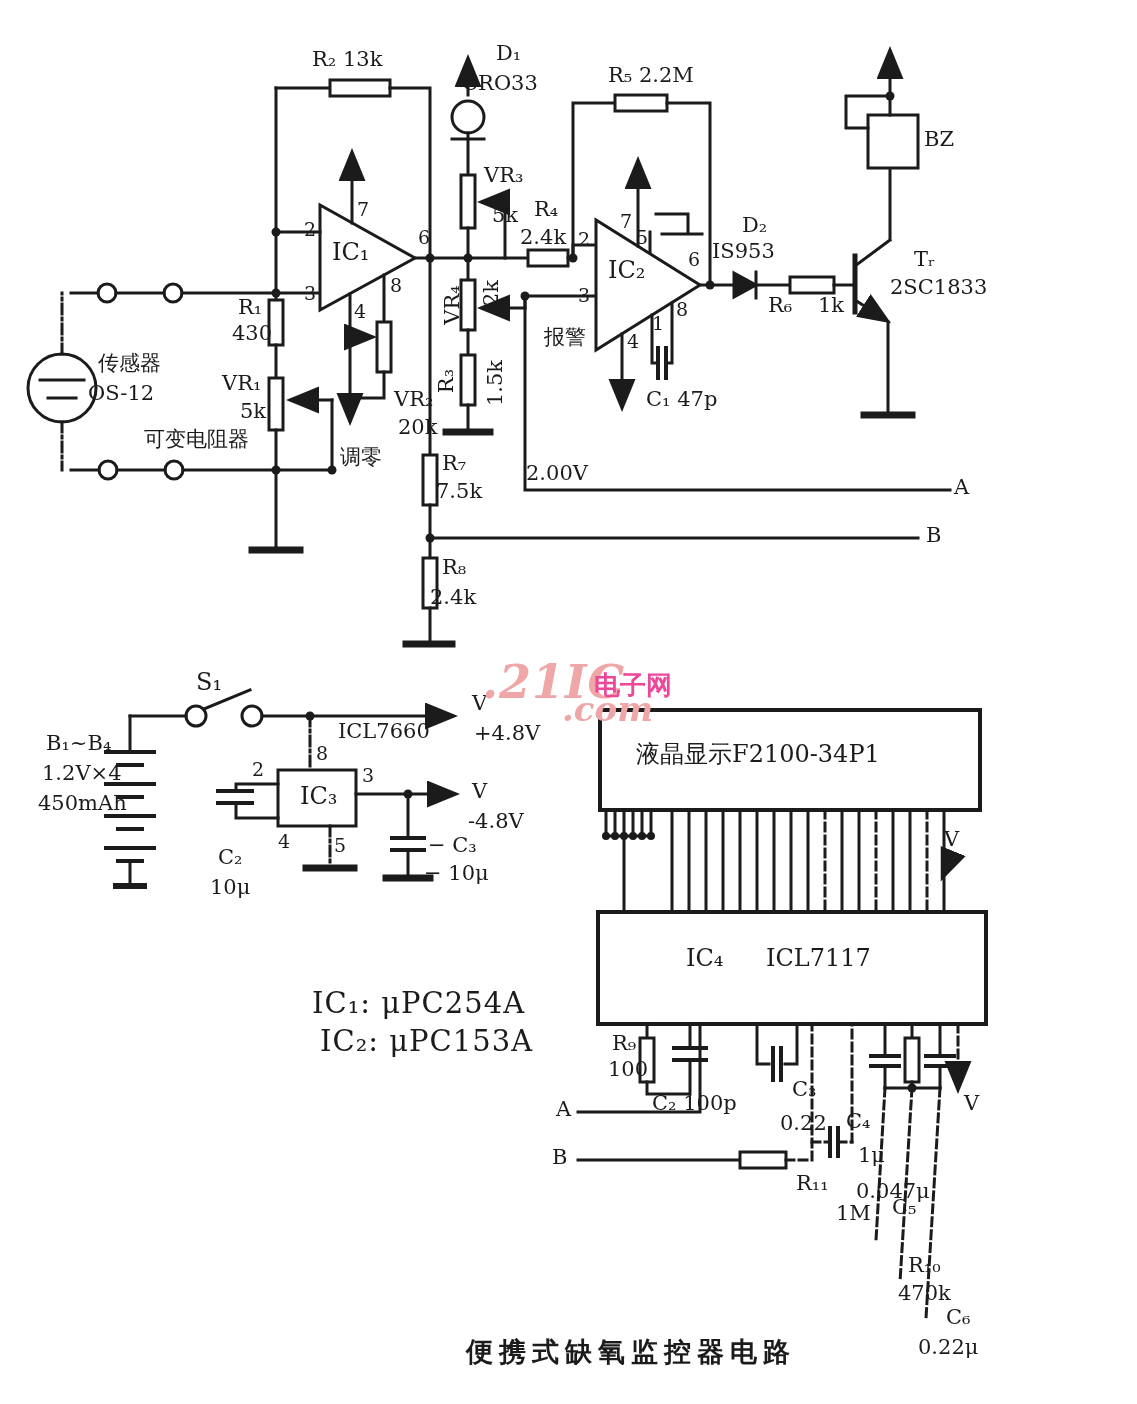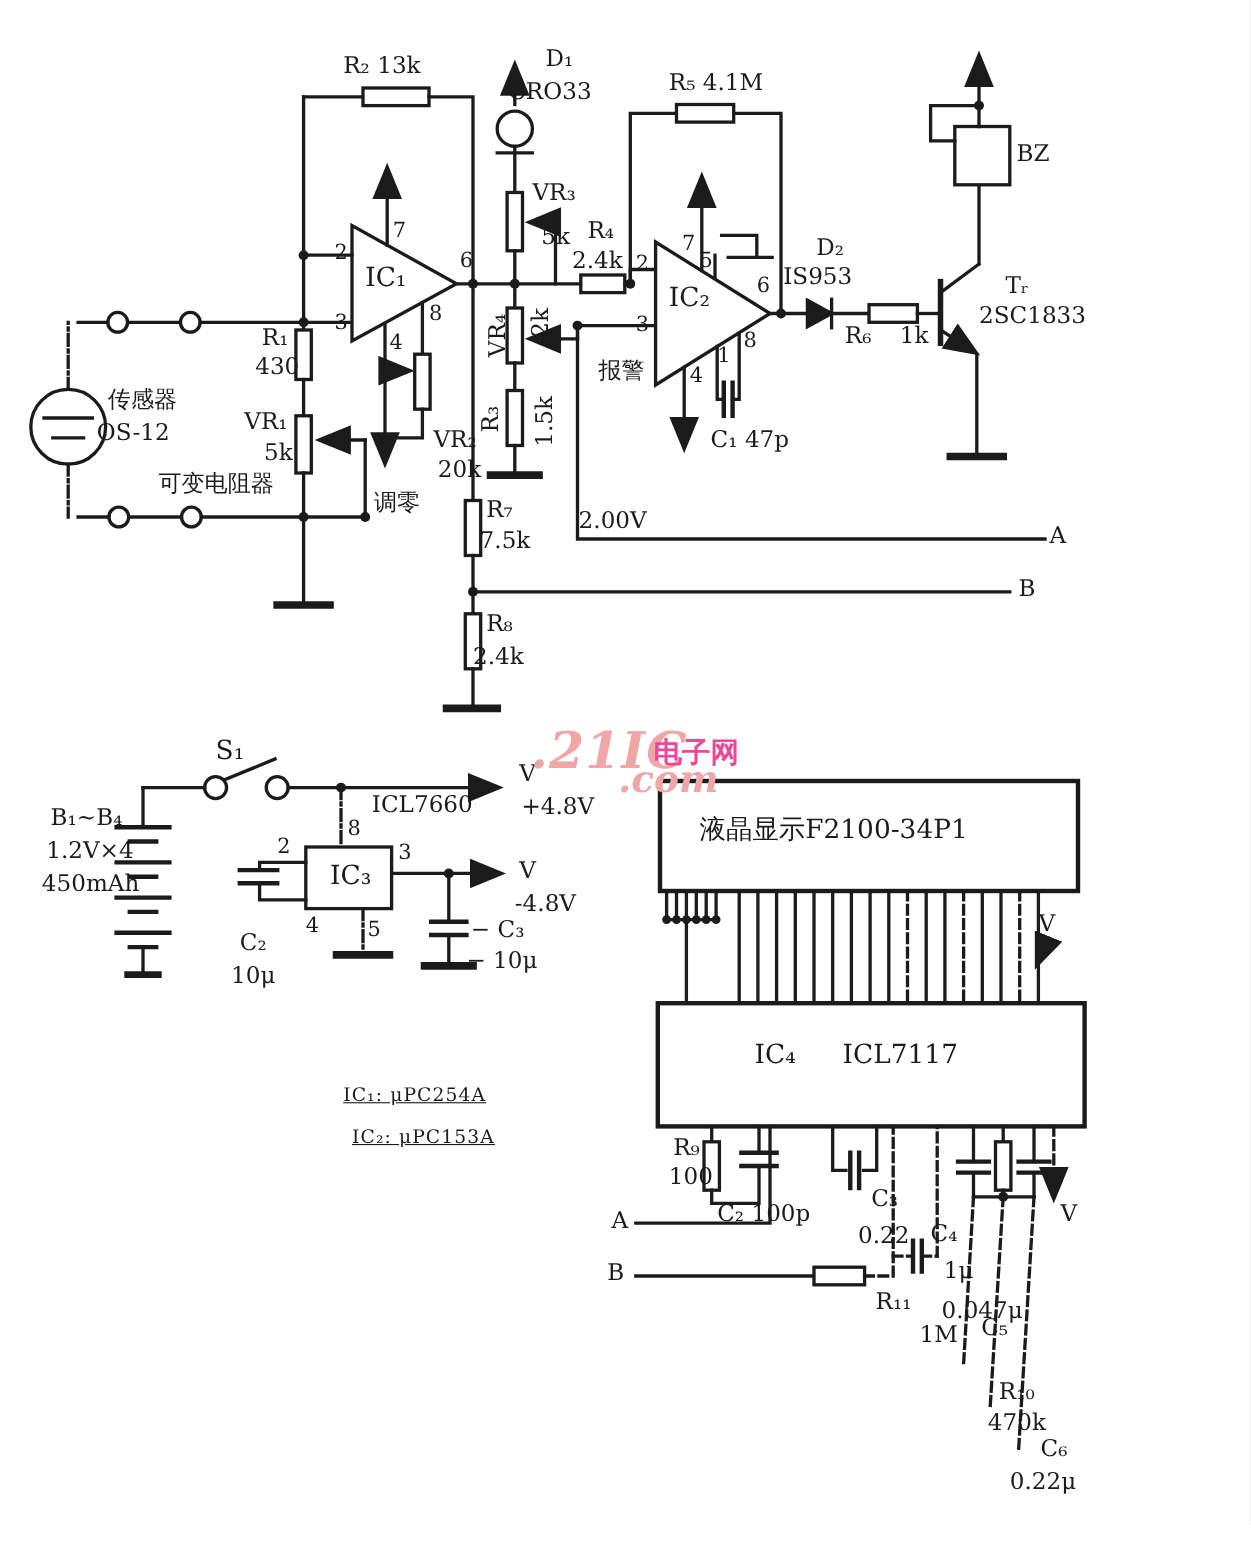--- a/index.html
+++ b/index.html
@@ -5,21 +5,21 @@
   html,body{margin:0;padding:0;background:#e8e8e8;}
   .stage{position:relative;width:1137px;height:1404px;background:#ffffff;overflow:hidden;
          font-family:"DejaVu Serif","DejaVu Sans",serif;color:#1b1b1b;}
   .stage svg{position:absolute;left:0;top:0;}
   .lb{position:absolute;font-size:21px;line-height:1.05;white-space:nowrap;color:#1b1b1b;}
   .pin{font-size:19px;}
   .big{font-size:24px;}
   .sm{font-size:24px;}
   .rot{transform:rotate(-90deg);transform-origin:center center;}
   .cap{font-size:27px;letter-spacing:6px;font-weight:bold;}
-  .note{font-size:17px;letter-spacing:1px;text-decoration:underline;}
+  .note{font-size:29px;letter-spacing:1px;}
   .wm-big{font-size:46px;font-weight:bold;font-style:italic;letter-spacing:1px;}
   .wm-cn{font-size:26px;font-weight:bold;}
   .wm-com{font-size:34px;font-style:italic;font-weight:bold;}
 </style>
 </head>
 <body>
 
 <div class="stage">
 
 <svg width="1137" height="1404" viewBox="0 0 1137 1404" fill="none" stroke="#1b1b1b" stroke-width="3" stroke-linecap="square">
@@ -206,21 +206,21 @@
     <circle cx="633" cy="836" r="4"></circle>
         <circle cx="642" cy="836" r="4"></circle>
         <circle cx="651" cy="836" r="4"></circle>
     <circle cx="912" cy="1088" r="4.5"></circle>
   </g>
 </svg>
 
 <div class="lb" style="left:312px;top:48px">R₂ 13k</div>
 <div class="lb" style="left:496px;top:42px">D₁</div>
 <div class="lb" style="left:462px;top:72px">CRO33</div>
-<div class="lb" style="left:608px;top:64px">R₅ 4.1M</div>
+<div class="lb" style="left:608px;top:64px">R₅ 2.2M</div>
 <div class="lb" style="left:924px;top:128px">BZ</div>
 
 <div class="lb big" style="left:332px;top:240px">IC₁</div>
 <div class="lb pin" style="left:357px;top:200px">7</div>
 <div class="lb pin" style="left:304px;top:220px">2</div>
 <div class="lb pin" style="left:304px;top:284px">3</div>
 <div class="lb pin" style="left:418px;top:228px">6</div>
 <div class="lb pin" style="left:354px;top:302px">4</div>
 <div class="lb pin" style="left:390px;top:276px">8</div>
 
@@ -318,18 +318,19 @@
 <div class="lb" style="left:856px;top:1180px">0.047μ</div>
 <div class="lb" style="left:908px;top:1254px">R₁₀</div>
 <div class="lb" style="left:898px;top:1282px">470k</div>
 <div class="lb" style="left:946px;top:1306px">C₆</div>
 <div class="lb" style="left:918px;top:1336px">0.22μ</div>
 <div class="lb" style="left:964px;top:1092px">V</div>
 
 <div class="lb note" style="left:312px;top:988px">IC₁: μPC254A</div>
 <div class="lb note" style="left:320px;top:1026px">IC₂: μPC153A</div>
 
+<div class="lb cap" style="left:466px;top:1338px">便携式缺氧监控器电路</div>
 
 <div class="lb wm-big" style="left:482px;top:658px;color:#efa6a6">.21IC</div>
 <div class="lb wm-cn" style="left:594px;top:672px;color:#ec4899">电子网</div>
 <div class="lb wm-com" style="left:562px;top:692px;color:#efa6a6">.com</div>
 
 </div>
 
 </body></html>

